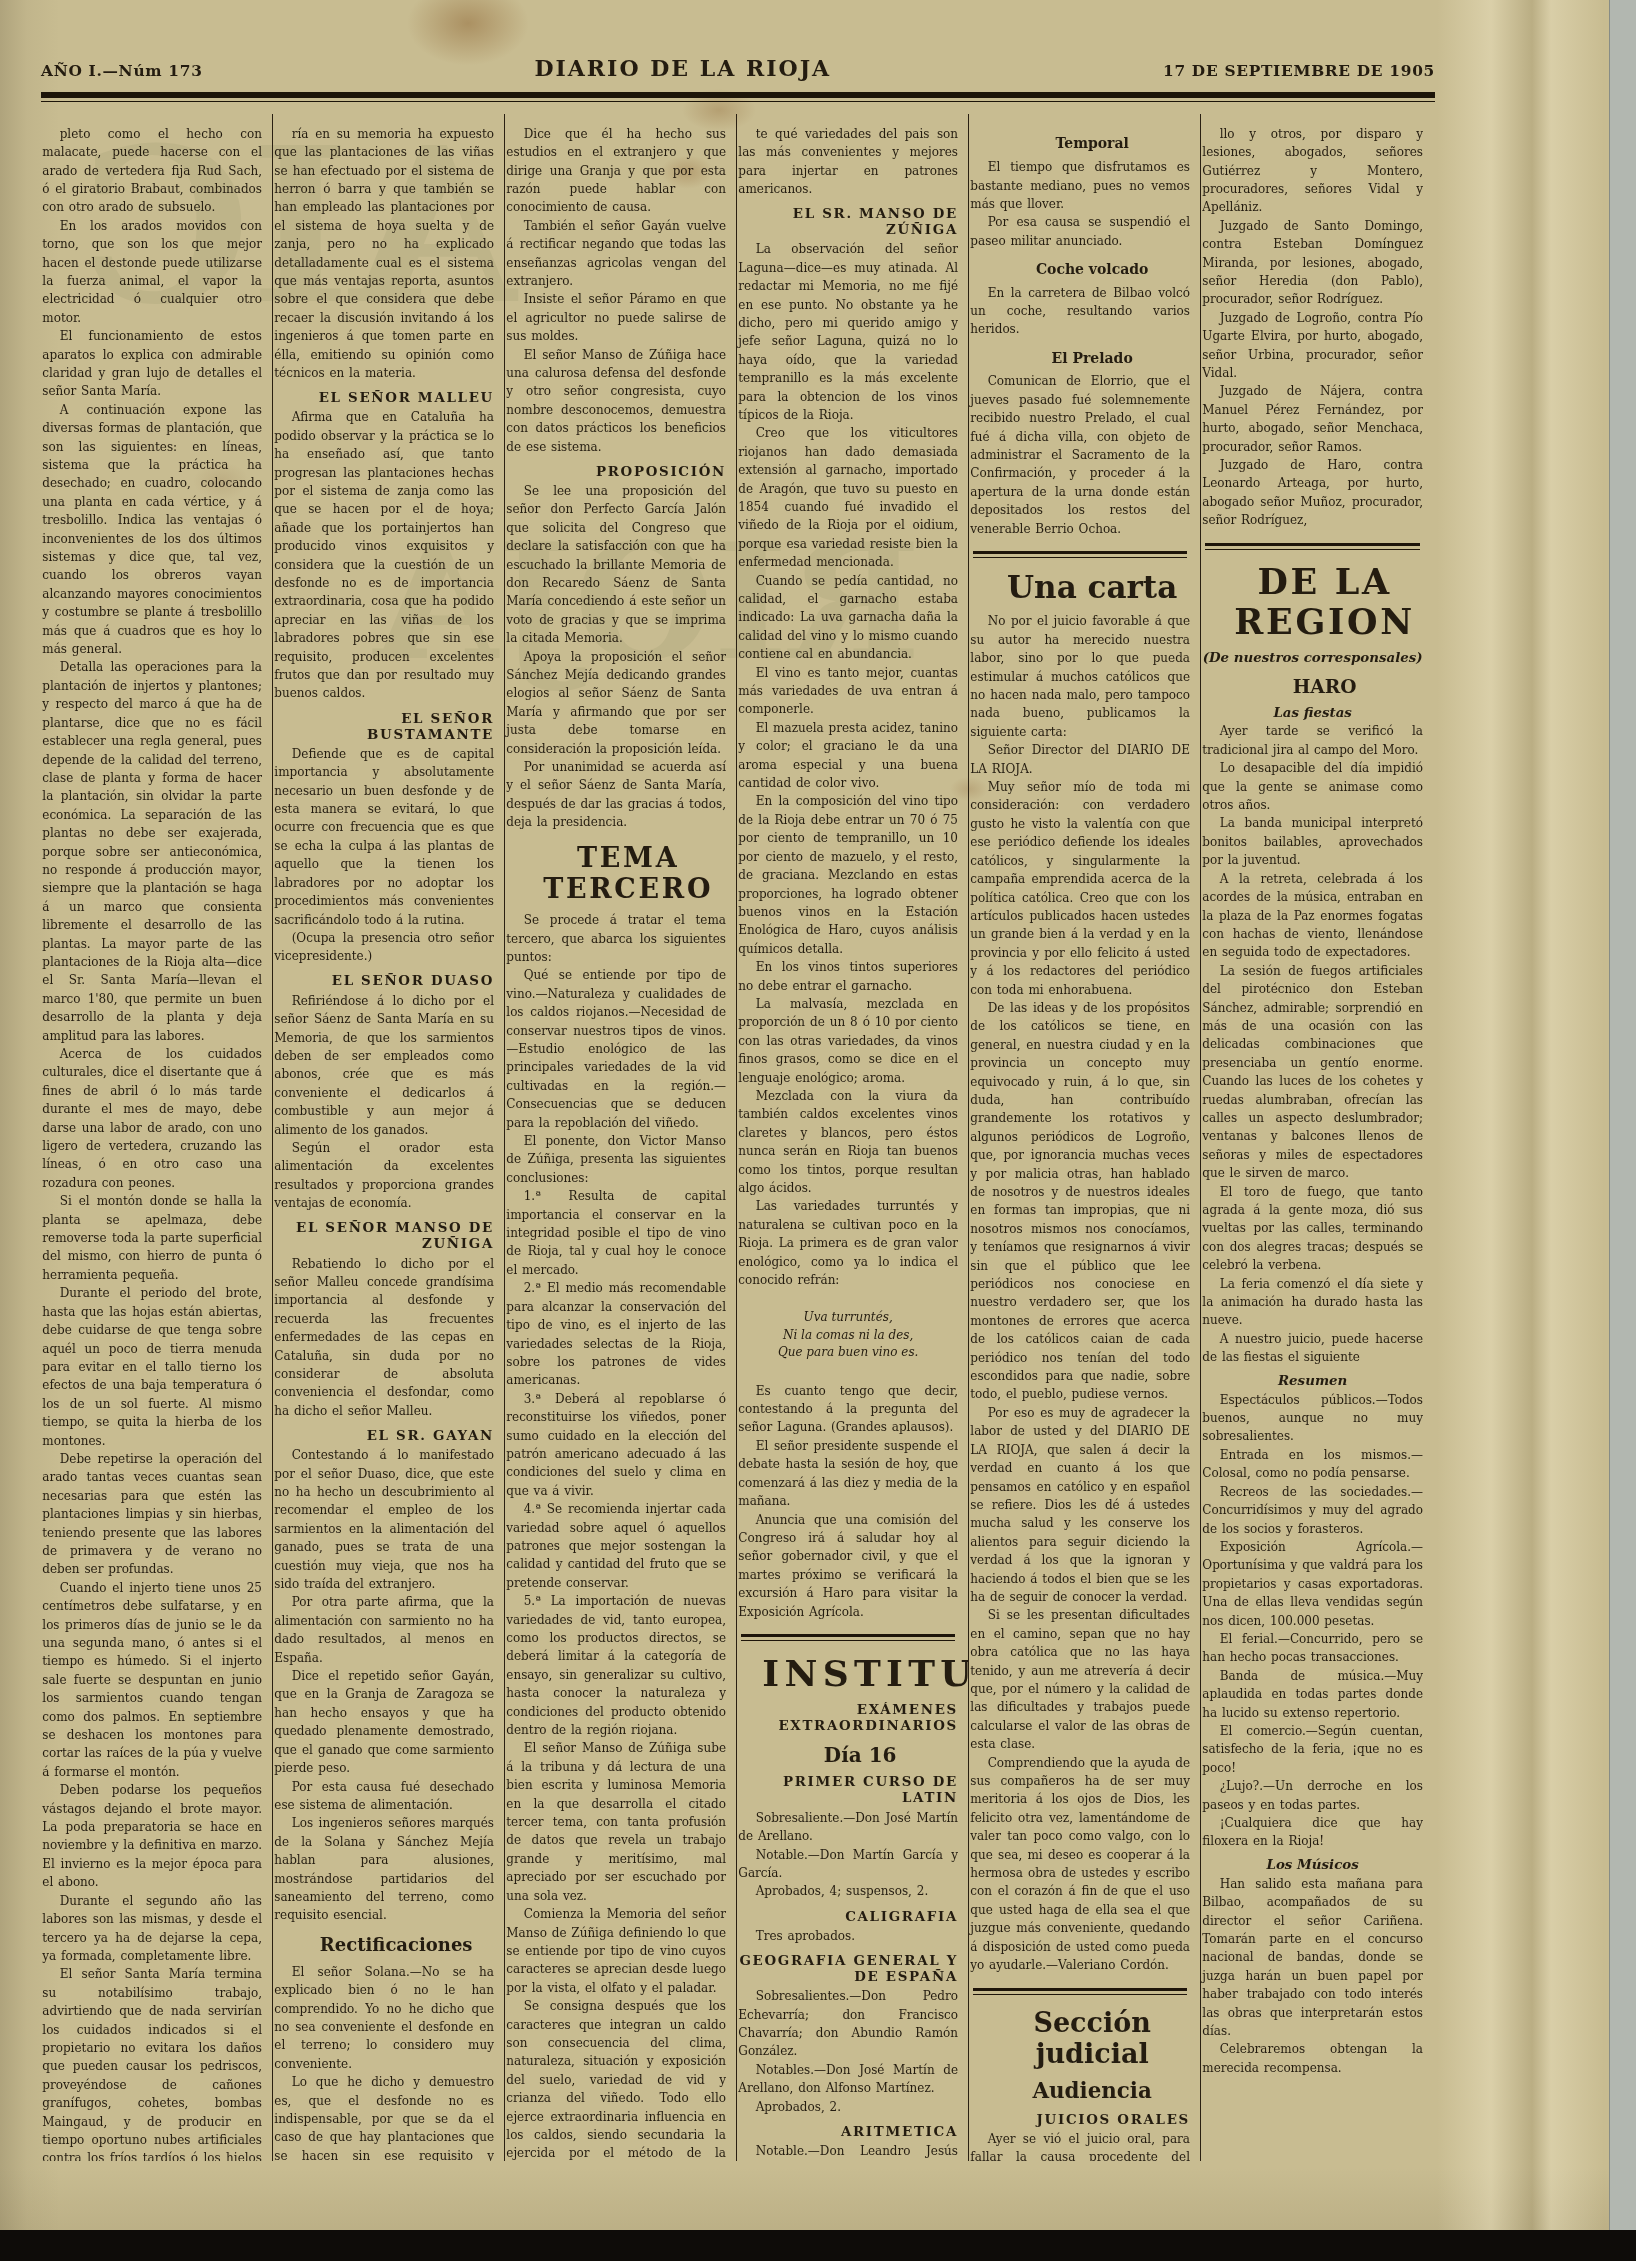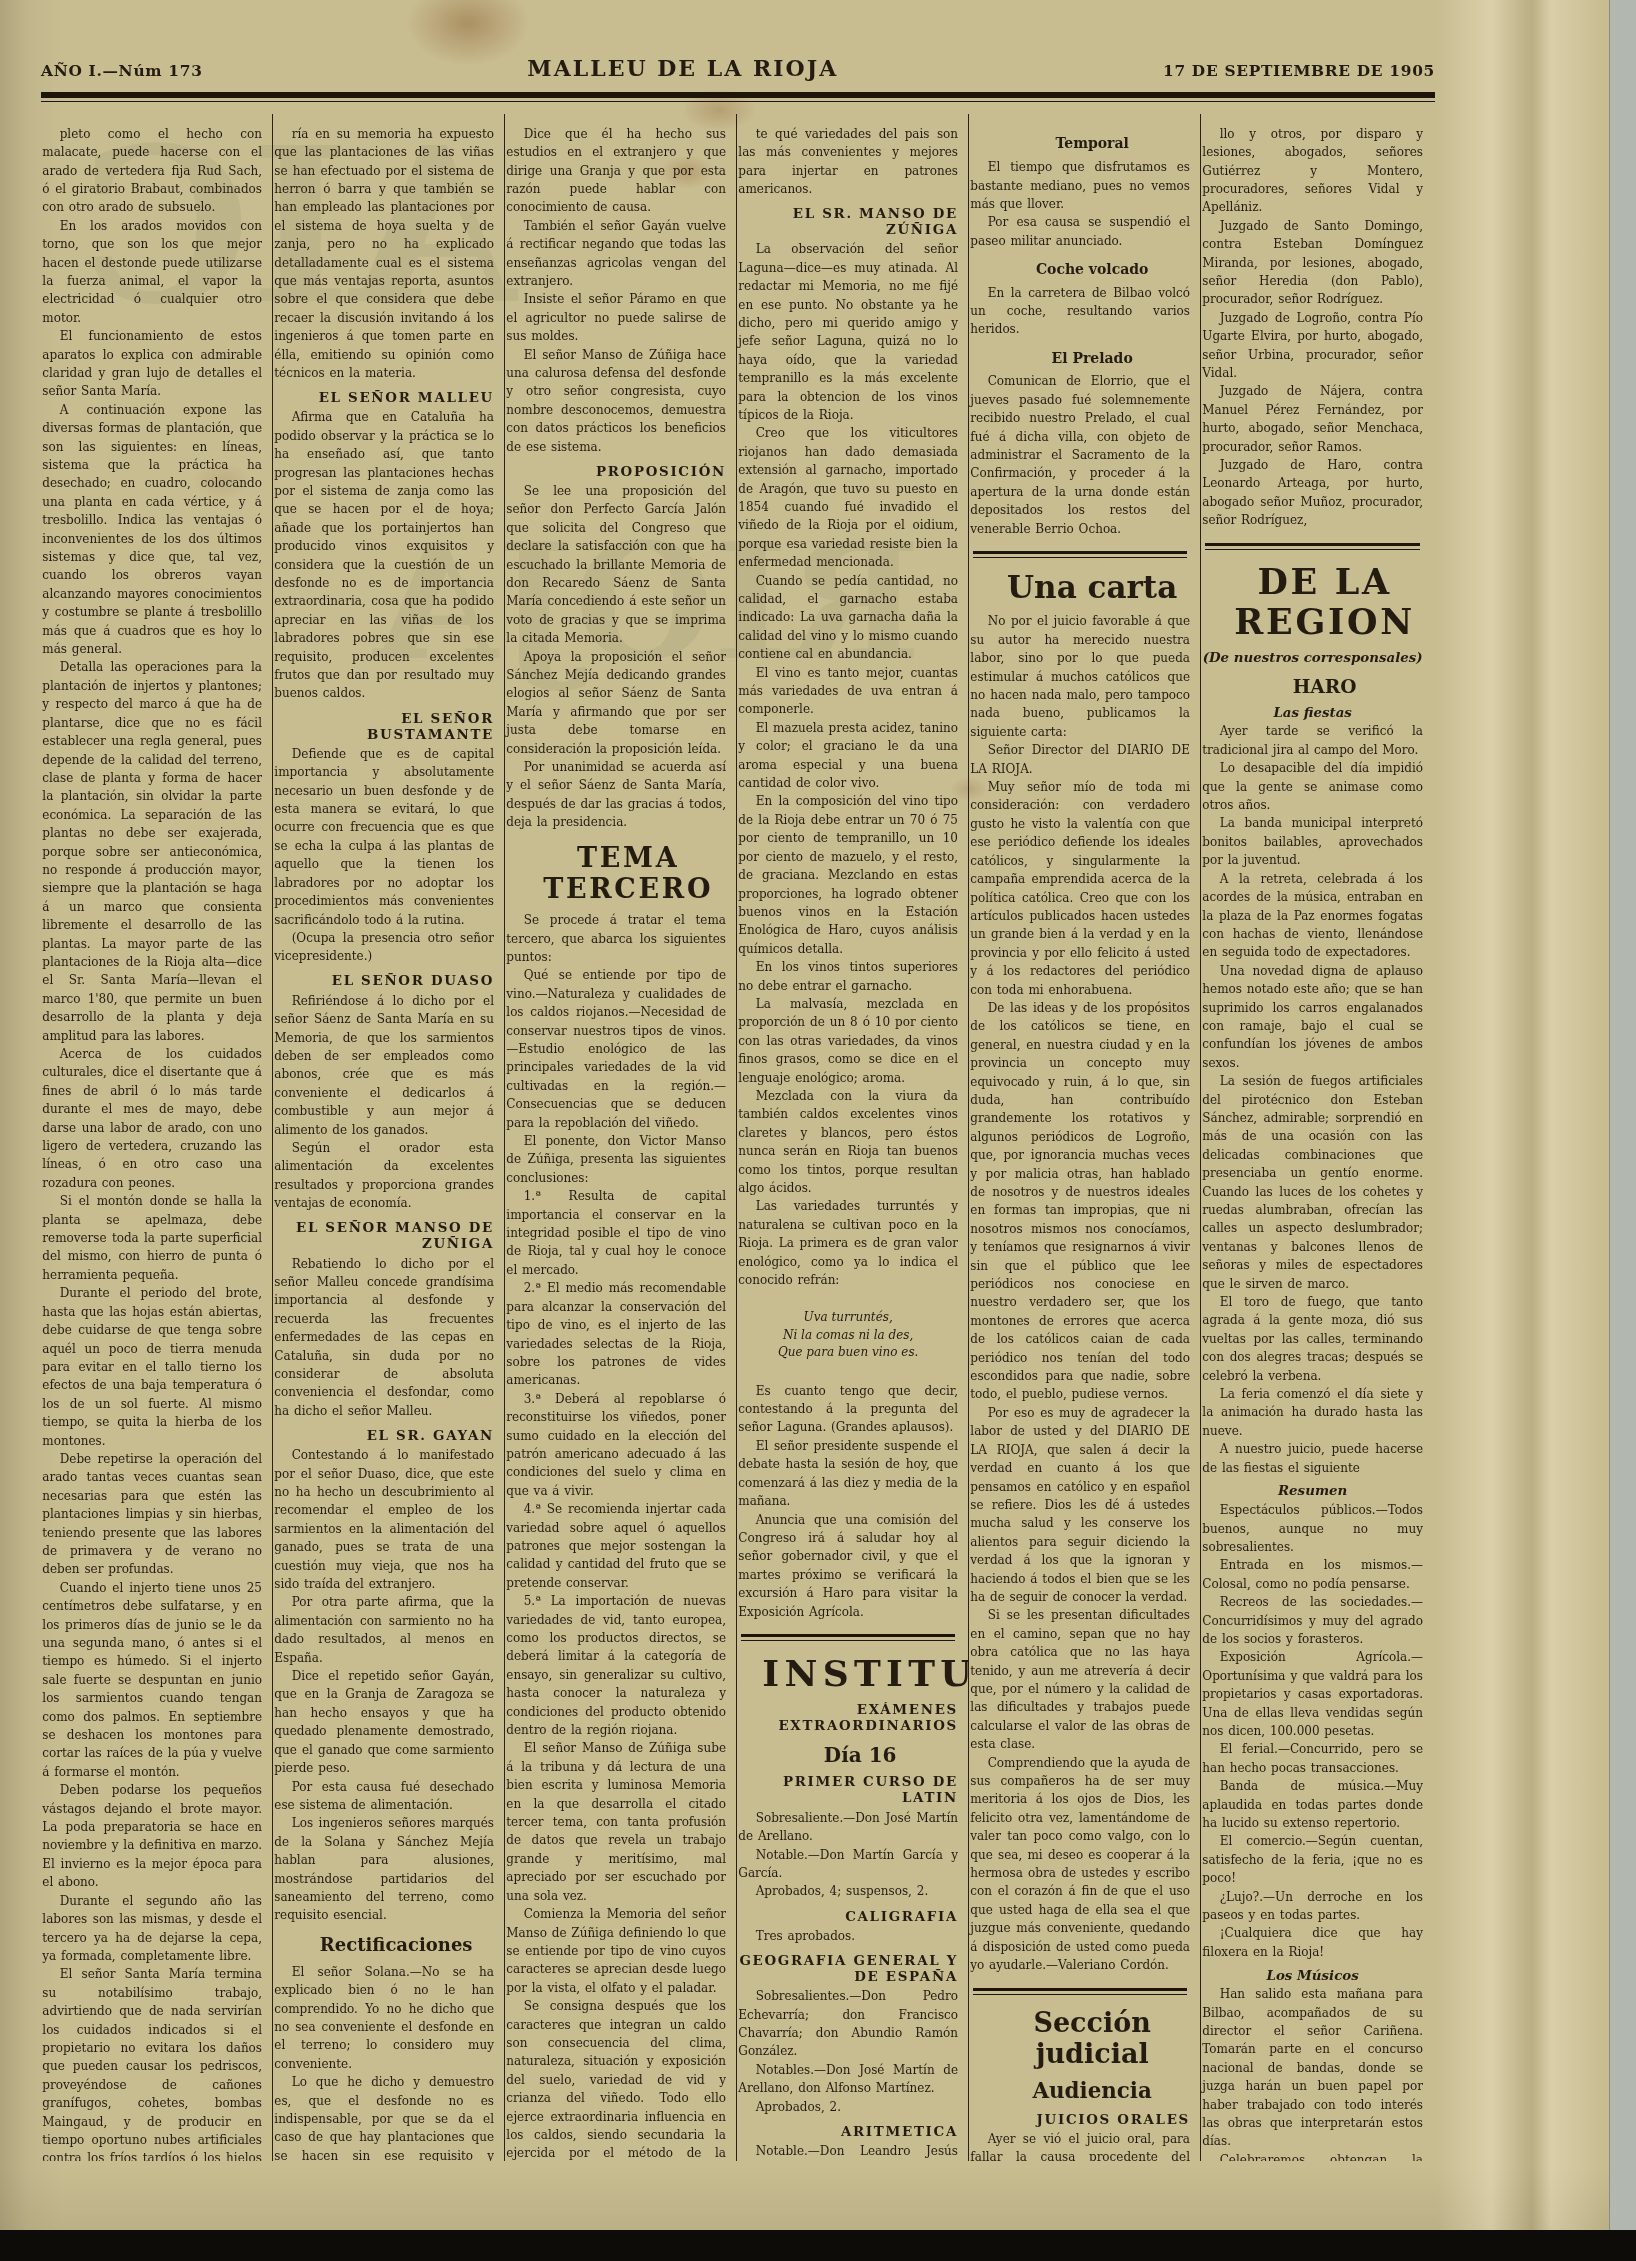--- a/index.html
+++ b/index.html
@@ -38,21 +38,21 @@
 </style>
 </head>
 <body>
 
 <div class="page">
   <div class="ghost" style="top:100px;left:80px;font-size:214px;">AIC</div>
   <div class="ghost" style="top:508px;left:374px;font-size:160px;">RIOJA</div>
 
   <div class="masthead">
     <span class="mast-side">AÑO I.—Núm 173</span>
-    <span class="mast-title">MALLEU DE LA RIOJA</span>
+    <span class="mast-title">DIARIO DE LA RIOJA</span>
     <span class="mast-side">17 DE SEPTIEMBRE DE 1905</span>
   </div>
   <div class="mastrule"></div>
 
   <div class="cols" id="cols">
       <div class="col">
         <div class="p">pleto como el hecho con malacate, puede hacerse con el arado de vertedera fija Rud Sach, ó el giratorio Brabaut, combinados con otro arado de subsuelo.</div>
         <div class="p">En los arados movidos con torno, que son los que mejor hacen el destonde puede utilizarse la fuerza animal, el vapor la electricidad ó cualquier otro motor.</div>
         <div class="p">El funcionamiento de estos aparatos lo explica con admirable claridad y gran lujo de detalles el señor Santa María.</div>
         <div class="p">A continuación expone las diversas formas de plantación, que son las siguientes: en líneas, sistema que la práctica ha desechado; en cuadro, colocando una planta en cada vértice, y á tresbolillo. Indica las ventajas ó inconvenientes de los dos últimos sistemas y dice que, tal vez, cuando los obreros vayan alcanzando mayores conocimientos y costumbre se plante á tresbolillo más que á cuadros que es hoy lo más general.</div>
@@ -179,21 +179,20 @@
         <div class="p">Juzgado de Haro, contra Leonardo Arteaga, por hurto, abogado señor Muñoz, procurador, señor Rodríguez,</div>
         <div class="rl"></div>
         <div class="h" style="font-size: 35px; letter-spacing: 2.7px;">DE LA REGION</div>
         <div class="hi">(De nuestros corresponsales)</div>
         <div class="h" style="font-size: 18.7px;">HARO</div>
         <div class="hi">Las fiestas</div>
         <div class="p">Ayer tarde se verificó la tradicional jira al campo del Moro.</div>
         <div class="p">Lo desapacible del día impidió que la gente se animase como otros años.</div>
         <div class="p">La banda municipal interpretó bonitos bailables, aprovechados por la juventud.</div>
         <div class="p">A la retreta, celebrada á los acordes de la música, entraban en la plaza de la Paz enormes fogatas con hachas de viento, llenándose en seguida todo de expectadores.</div>
-        <div class="p">Una novedad digna de aplauso hemos notado este año; que se han suprimido los carros engalanados con ramaje, bajo el cual se confundían los jóvenes de ambos sexos.</div>
         <div class="p">La sesión de fuegos artificiales del pirotécnico don Esteban Sánchez, admirable; sorprendió en más de una ocasión con las delicadas combinaciones que presenciaba un gentío enorme. Cuando las luces de los cohetes y ruedas alumbraban, ofrecían las calles un aspecto deslumbrador; ventanas y balcones llenos de señoras y miles de espectadores que le sirven de marco.</div>
         <div class="p">El toro de fuego, que tanto agrada á la gente moza, dió sus vueltas por las calles, terminando con dos alegres tracas; después se celebró la verbena.</div>
         <div class="p">La feria comenzó el día siete y la animación ha durado hasta las nueve.</div>
         <div class="p">A nuestro juicio, puede hacerse de las fiestas el siguiente</div>
         <div class="hi">Resumen</div>
         <div class="p">Espectáculos públicos.—Todos buenos, aunque no muy sobresalientes.</div>
         <div class="p">Entrada en los mismos.—Colosal, como no podía pensarse.</div>
         <div class="p">Recreos de las sociedades.—Concurridísimos y muy del agrado de los socios y forasteros.</div>
         <div class="p">Exposición Agrícola.—Oportunísima y que valdrá para los propietarios y casas exportadoras. Una de ellas lleva vendidas según nos dicen, 100.000 pesetas.</div>
         <div class="p">El ferial.—Concurrido, pero se han hecho pocas transacciones.</div>

